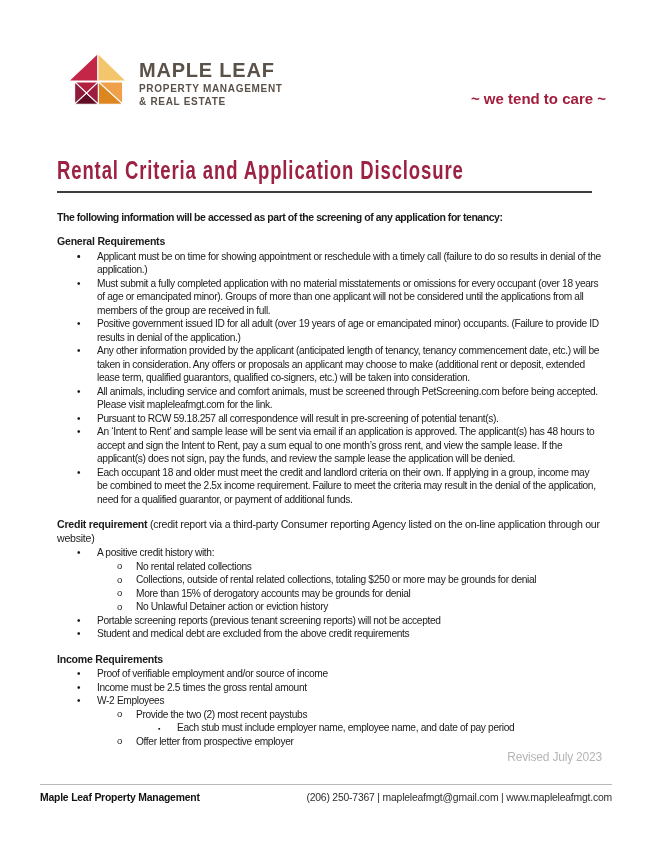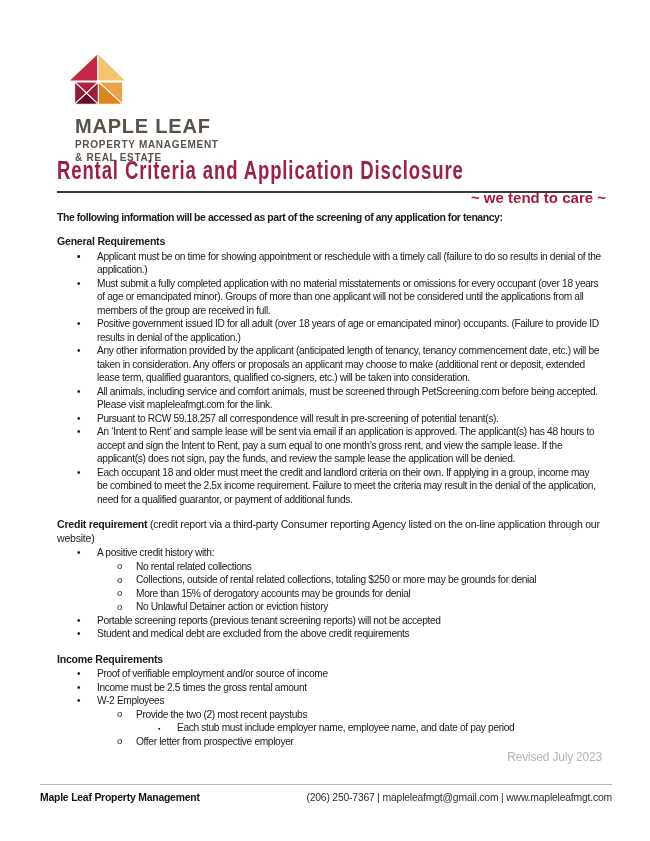--- a/index.html
+++ b/index.html
@@ -1,20 +1,20 @@
 <!DOCTYPE html>
 <html><head>
 <meta charset="utf-8">
 <style>
   html,body{margin:0;padding:0;background:#ffffff;}
   .page{position:relative;width:650px;height:841px;background:#fff;overflow:hidden;
         font-family:"Liberation Sans",sans-serif;color:#1b1b1b;}
 
   
-  .header{position:absolute;left:63px;right:44px;top:50px;display:flex;align-items:flex-start;flex-direction:column;}
+  .header{position:absolute;left:63px;right:44px;top:50px;display:flex;align-items:flex-end;}
   .logo-svg{flex:0 0 auto;}
   .logo-text{margin-left:12px;margin-top:9px;color:#5a5148;}
   .logo-name{font-size:20px;font-weight:bold;letter-spacing:0.8px;line-height:20px;}
   .logo-sub{font-size:10px;font-weight:bold;letter-spacing:0.7px;margin-top:2.5px;}
   .tagline{margin-left:auto;margin-top:26px;font-size:15px;font-weight:bold;color:#a31e3d;white-space:nowrap;}
 
   
   .title{position:absolute;left:57px;top:156px;margin:0;color:#9c2143;font-weight:bold;
          font-size:25px;letter-spacing:1.2px;transform:scaleX(0.74);transform-origin:left top;white-space:nowrap;}
   .rule{position:absolute;left:57px;right:58px;top:191px;border-top:2px solid #3c3c3c;}
@@ -73,21 +73,21 @@
 
   <div class="main">
     <p class="intro">The following information will be accessed as part of the screening of any application for tenancy:</p>
     <div>
         <section class="section">
           <div class="sec-heading"><span class="hb">General Requirements</span></div>
           <div class="list">
             <div class="li lv1"><span class="marker m1">•</span></div>
             <div class="li lv1"><span class="marker m1">•</span><span class="li-text">Applicant must be on time for showing appointment or reschedule with a timely call (failure to do so results in denial of the application.)</span></div>
             <div class="li lv1"><span class="marker m1">•</span><span class="li-text">Must submit a fully completed application with no material misstatements or omissions for every occupant (over 18 years of age or emancipated minor). Groups of more than one applicant will not be considered until the applications from all members of the group are received in full.</span></div>
-            <div class="li lv1"><span class="marker m1">•</span><span class="li-text">Positive government issued ID for all adult (over 18 years of age or emancipated minor) occupants. (Failure to provide ID results in denial of the application.)</span></div>
+            <div class="li lv1"><span class="marker m1">•</span><span class="li-text">Positive government issued ID for all adult (over 19 years of age or emancipated minor) occupants. (Failure to provide ID results in denial of the application.)</span></div>
             <div class="li lv1"><span class="marker m1">•</span><span class="li-text">Any other information provided by the applicant (anticipated length of tenancy, tenancy commencement date, etc.) will be taken in consideration. Any offers or proposals an applicant may choose to make (additional rent or deposit, extended lease term, qualified guarantors, qualified co-signers, etc.) will be taken into consideration.</span></div>
             <div class="li lv1"><span class="marker m1">•</span><span class="li-text">All animals, including service and comfort animals, must be screened through PetScreening.com before being accepted. Please visit mapleleafmgt.com for the link.</span></div>
             <div class="li lv1"><span class="marker m1">•</span><span class="li-text">Pursuant to RCW 59.18.257 all correspondence will result in pre-screening of potential tenant(s).</span></div>
             <div class="li lv1"><span class="marker m1">•</span><span class="li-text">An ‘Intent to Rent’ and sample lease will be sent via email if an application is approved. The applicant(s) has 48 hours to accept and sign the Intent to Rent, pay a sum equal to one month’s gross rent, and view the sample lease. If the applicant(s) does not sign, pay the funds, and review the sample lease the application will be denied.</span></div>
             <div class="li lv1"><span class="marker m1">•</span><span class="li-text">Each occupant 18 and older must meet the credit and landlord criteria on their own. If applying in a group, income may be combined to meet the 2.5x income requirement.  Failure to meet the criteria may result in the denial of the application, need for a qualified guarantor, or payment of additional funds.</span></div>
           </div>
         </section>
         <section class="section">
           <div class="sec-heading"><span class="hb">Credit requirement</span><span class="hs"> (credit report via a third-party Consumer reporting Agency listed on the on-line application through our website)</span></div>
           <div class="list">

